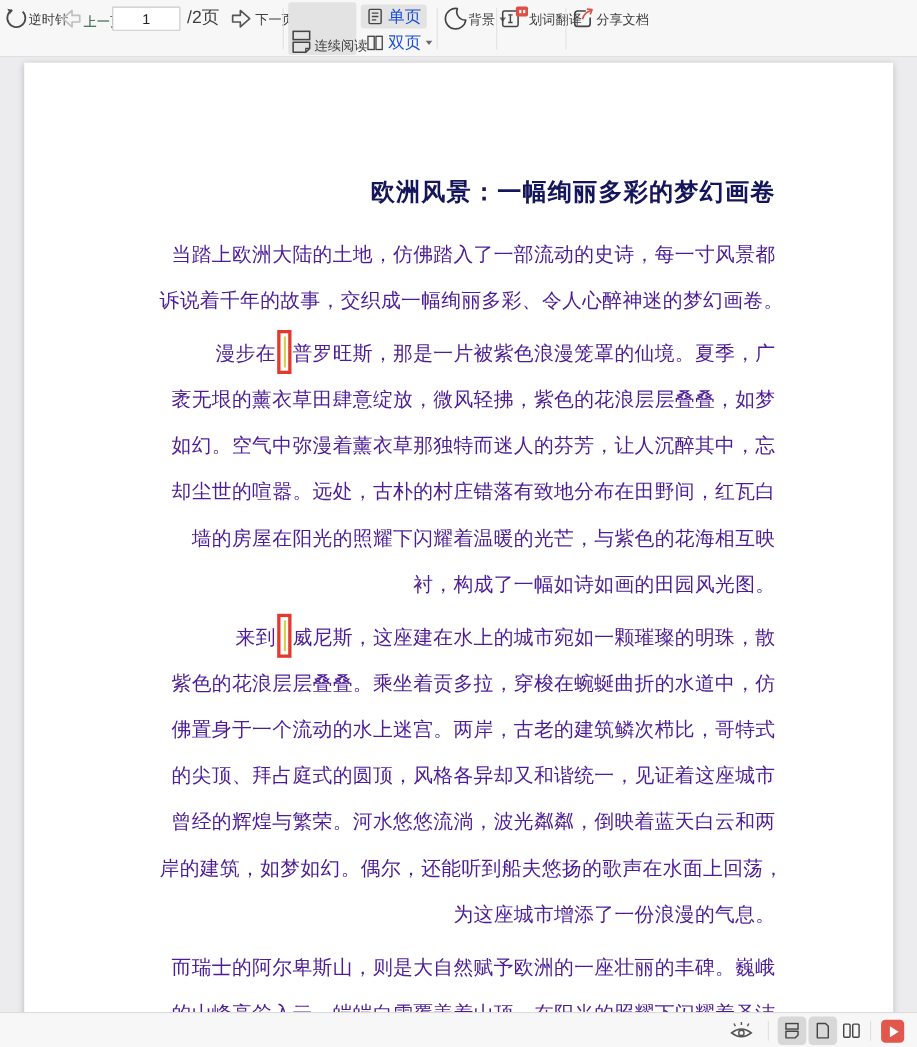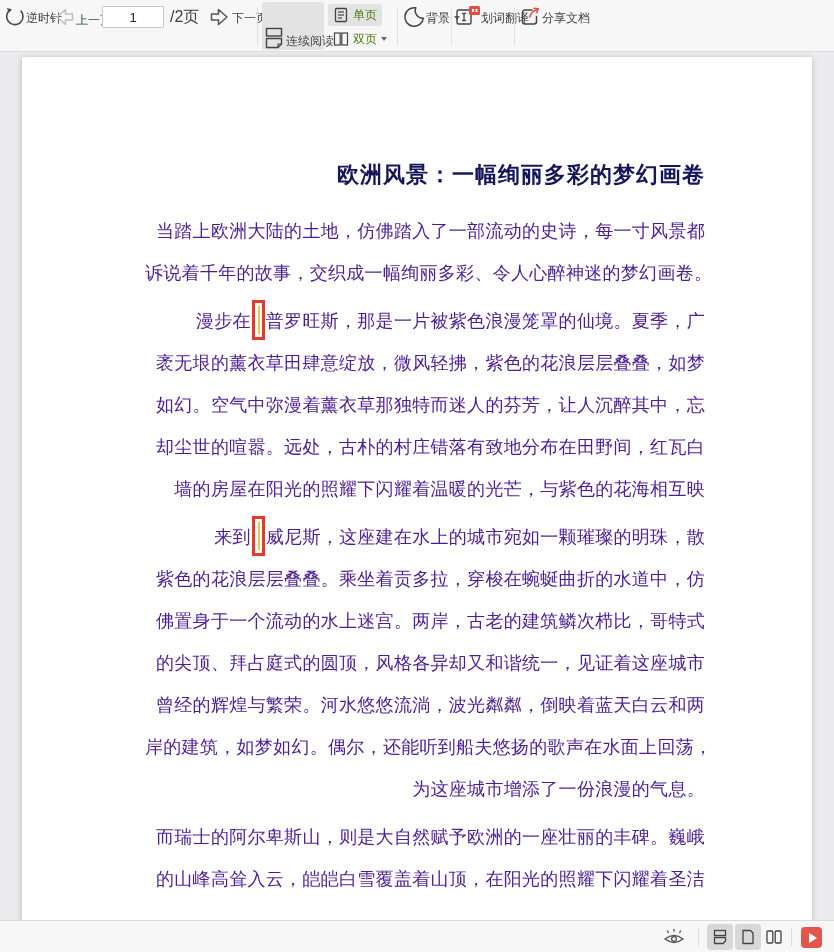--- a/index.html
+++ b/index.html
@@ -8,21 +8,21 @@
 
   
   .toolbar { position:absolute; left:0; top:0; width:834px; height:52px;
              background:#f7f7f8; border-bottom:1px solid #dddddf; z-index:5; }
   .tb-item { position:absolute; display:flex; flex-direction:row; align-items:center;
              justify-content:flex-start; color:#3f3f3f; font-size:12px; cursor:default; }
   .tb-item .lbl { margin-top:2px; white-space:nowrap; }
   .tb-item.disabled { color:#14532d;align-items:flex-end; }
   .tb-sel { background:#e3e3e4; border-radius:3px;align-items:flex-end; }
   .tb-row { position:absolute; display:flex; align-items:center; height:22px;
-            font-size:12px; color:#4d7c0f; padding:0 5px; }
+            font-size:15px; color:#1d4ed8; padding:0 5px; }
   .tb-row .lbl { margin-left:4px; white-space:nowrap; }
   .v-div { position:absolute; top:7px; width:1px; height:38px; background:#e2e2e3; }
   .page-input { position:absolute; left:102px; top:6px; width:62px; height:22px;
                 border:1px solid #c9c9ca; background:#fff; text-align:center;
                 font-size:13px; color:#222; border-radius:1px; font-family:"Liberation Sans",sans-serif; }
   .page-total { position:absolute; left:170px; top:0; height:34px; line-height:34px;
                 font-size:16px; color:#3f3f3f; }
   .caret-down { width:0; height:0; border-left:3.5px solid transparent;
                 border-right:3.5px solid transparent; border-top:4px solid #6a6a6a;
                 margin-left:4px; }
@@ -187,20 +187,21 @@
           <div class="para">
             <div class="line">当踏上欧洲大陆的土地，仿佛踏入了一部流动的史诗，每一寸风景都</div>
             <div class="line">诉说着千年的故事，交织成一幅绚丽多彩、令人心醉神迷的梦幻画卷。</div>
           </div>
           <div class="para">
             <div class="line">漫步在<span class="cursor-marker"><span class="caret"></span></span>普罗旺斯，那是一片被紫色浪漫笼罩的仙境。夏季，广</div>
             <div class="line">袤无垠的薰衣草田肆意绽放，微风轻拂，紫色的花浪层层叠叠，如梦</div>
             <div class="line">如幻。空气中弥漫着薰衣草那独特而迷人的芬芳，让人沉醉其中，忘</div>
             <div class="line">却尘世的喧嚣。远处，古朴的村庄错落有致地分布在田野间，红瓦白</div>
             <div class="line">墙的房屋在阳光的照耀下闪耀着温暖的光芒，与紫色的花海相互映</div>
+            <div class="line">衬，构成了一幅如诗如画的田园风光图。</div>
           </div>
           <div class="para">
             <div class="line">来到<span class="cursor-marker"><span class="caret"></span></span>威尼斯，这座建在水上的城市宛如一颗璀璨的明珠，散</div>
             <div class="line">紫色的花浪层层叠叠。乘坐着贡多拉，穿梭在蜿蜒曲折的水道中，仿</div>
             <div class="line">佛置身于一个流动的水上迷宫。两岸，古老的建筑鳞次栉比，哥特式</div>
             <div class="line">的尖顶、拜占庭式的圆顶，风格各异却又和谐统一，见证着这座城市</div>
             <div class="line">曾经的辉煌与繁荣。河水悠悠流淌，波光粼粼，倒映着蓝天白云和两</div>
             <div class="line">岸的建筑，如梦如幻。偶尔，还能听到船夫悠扬的歌声在水面上回荡，</div>
             <div class="line">为这座城市增添了一份浪漫的气息。</div>
           </div>

